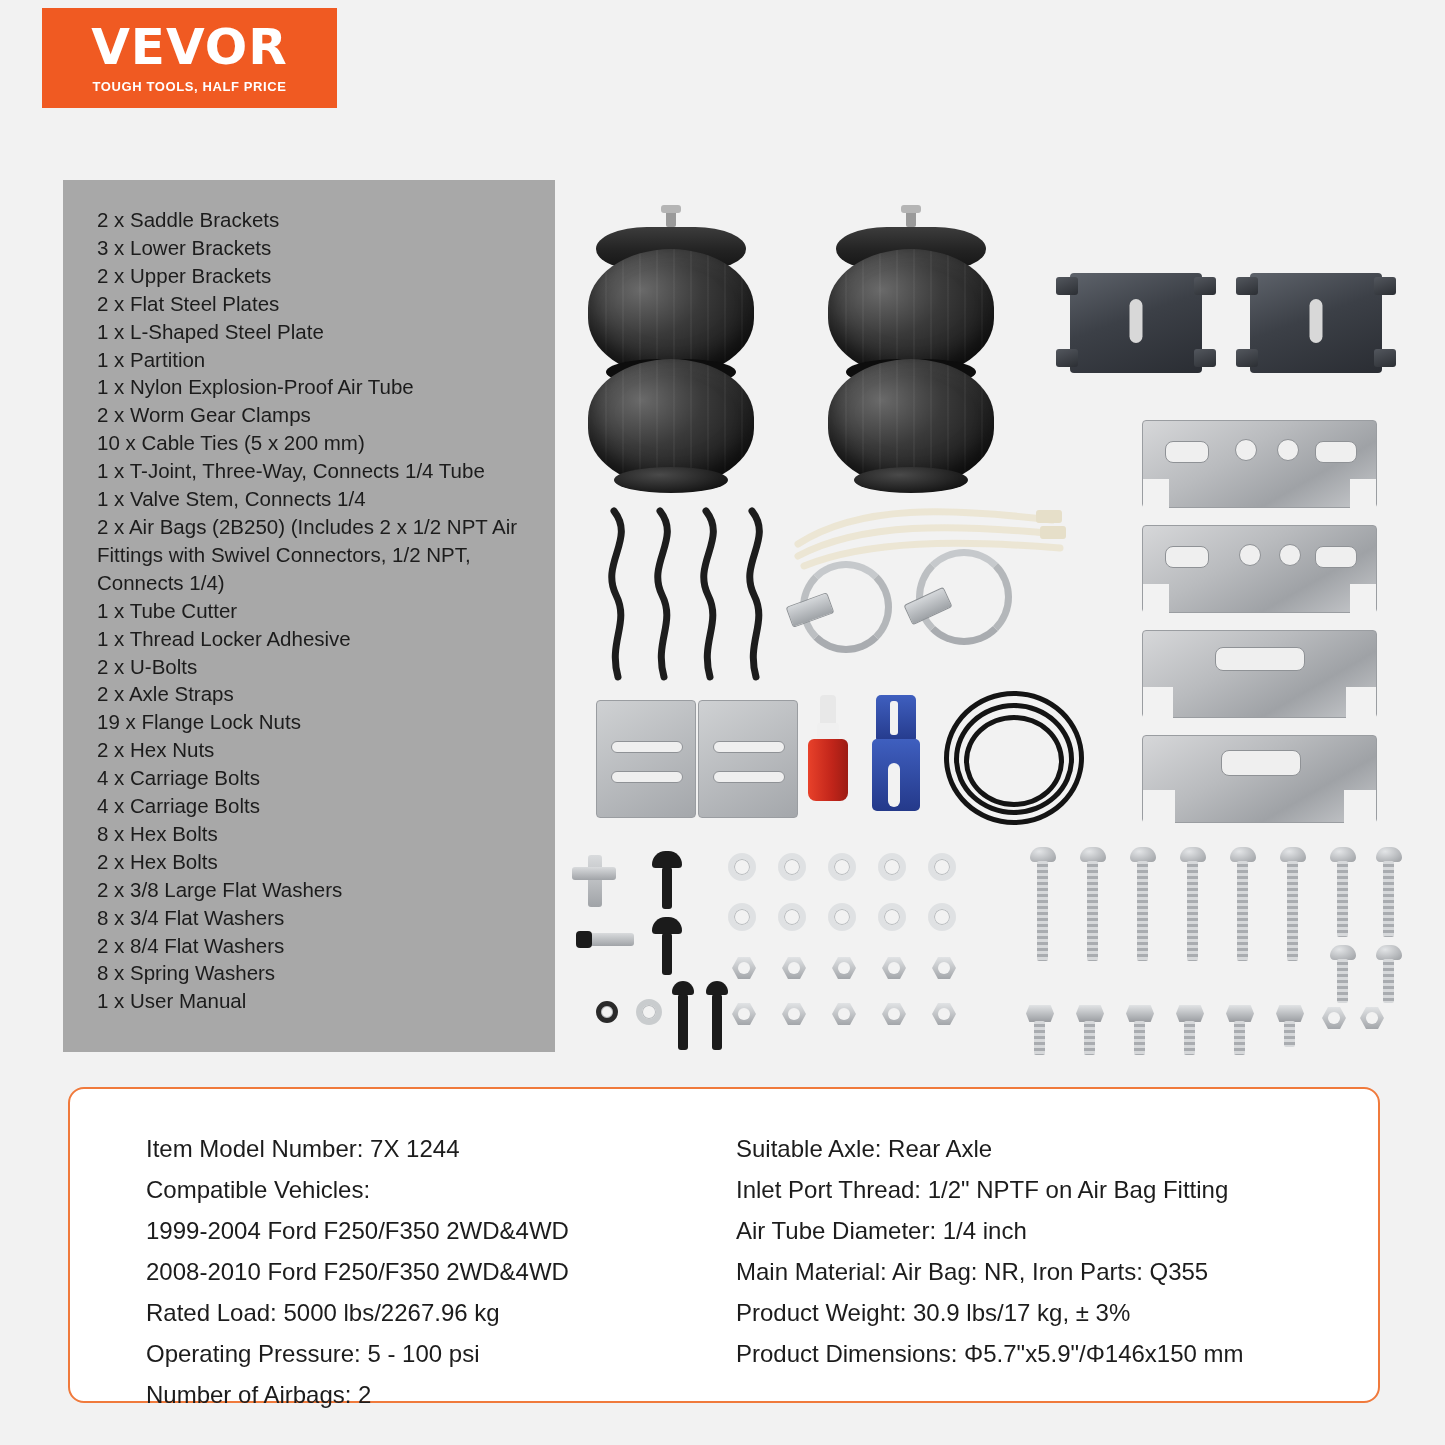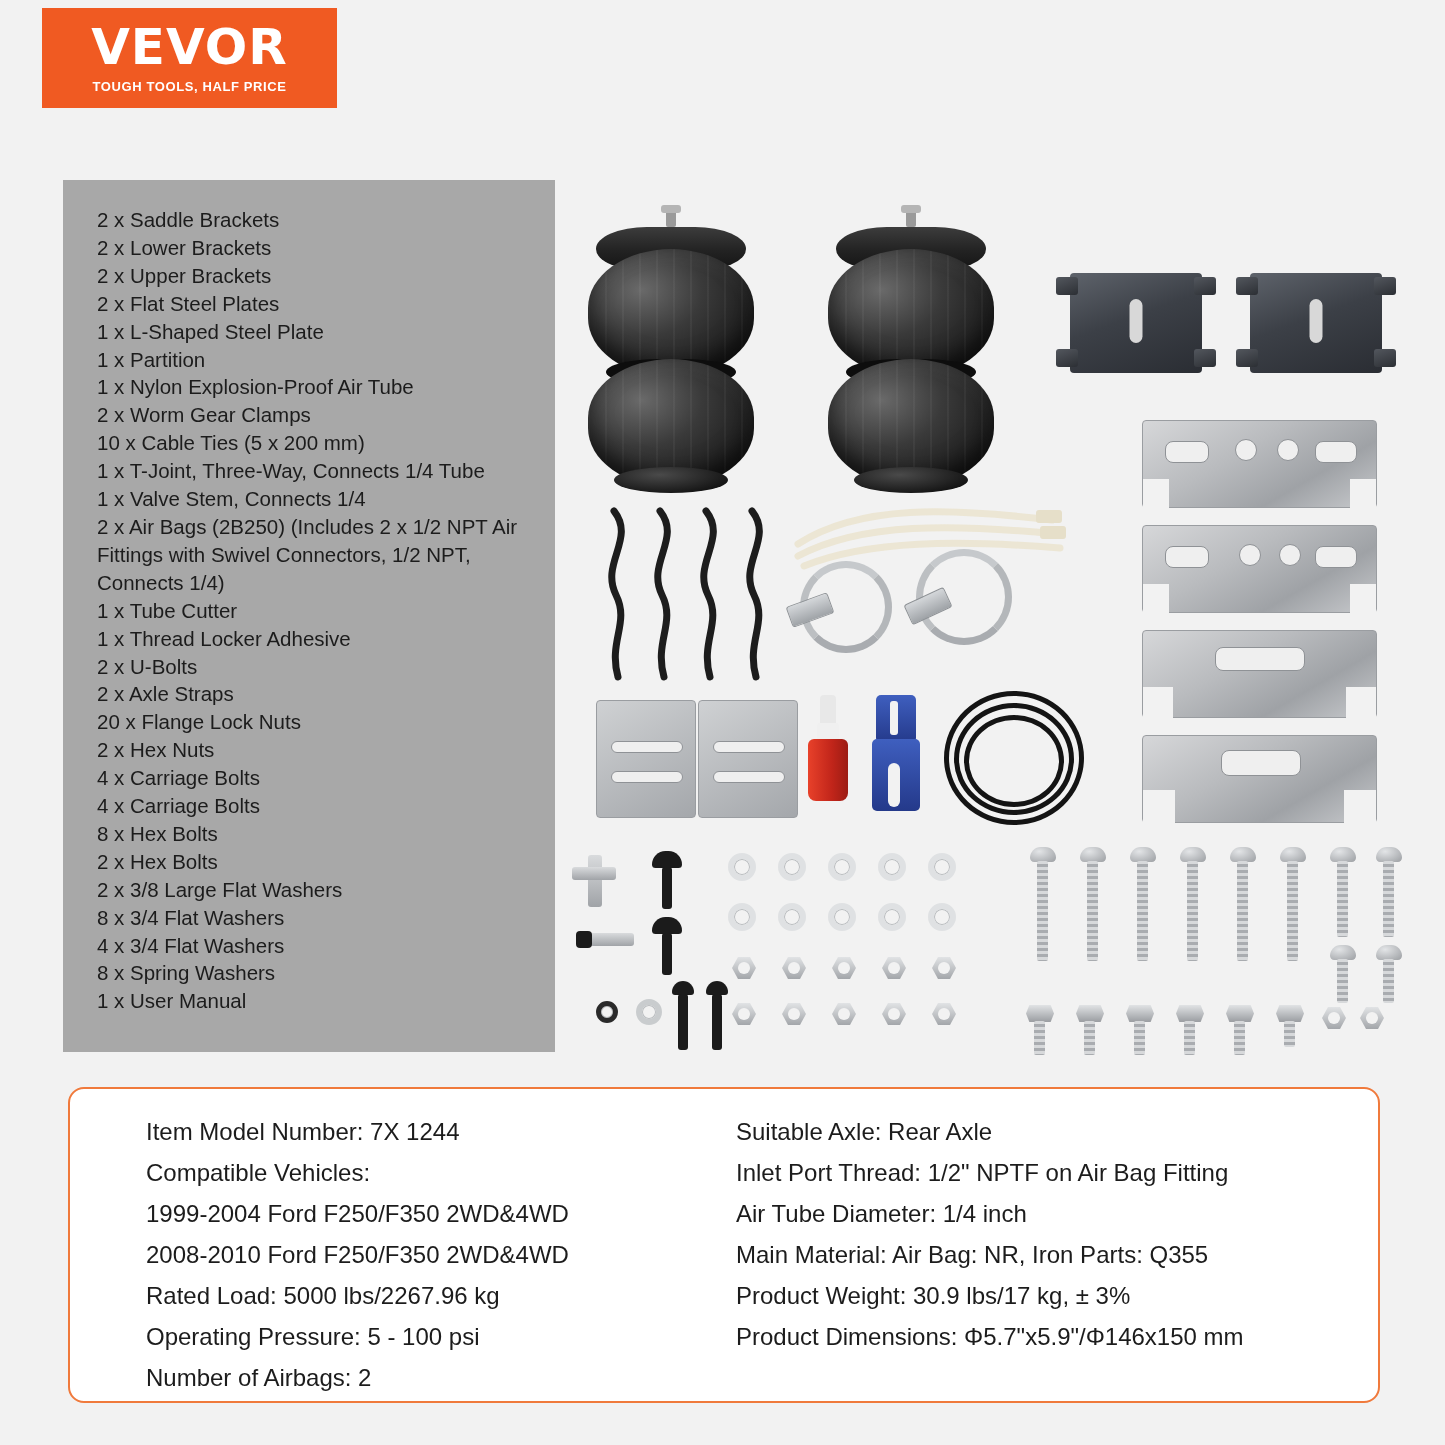--- a/index.html
+++ b/index.html
@@ -191,65 +191,65 @@
   
   .spec-panel {
     position: absolute;
     left: 68px; top: 1087px;
     width: 1312px; height: 316px;
     border: 2px solid #f07a3c;
     border-radius: 16px;
     background: #ffffff;
     display: flex;
   }
-  .spec-col { padding-top: 22px; }
+  .spec-col { padding-top: 39px; }
   .spec-col.left { width: 600px; padding-left: 76px; }
   .spec-col.right { width: 700px; padding-left: 66px; }
   .spec-line {
     font-size: 24px;
     color: #1c1c1c;
     line-height: 41px;
     white-space: nowrap;
     font-family: "Liberation Sans", sans-serif;
   }
 </style>
 </head>
 <body>
 
 <div class="logo-box">
   <div class="logo-word">VEVOR</div>
   <div class="logo-tag">TOUGH TOOLS, HALF PRICE</div>
 </div>
 
 <div class="parts-panel">
   <div class="line">2 x Saddle Brackets</div>
-  <div class="line">2 x Lower Brackets</div>
+  <div class="line">3 x Lower Brackets</div>
   <div class="line">2 x Upper Brackets</div>
   <div class="line">2 x Flat Steel Plates</div>
   <div class="line">1 x L-Shaped Steel Plate</div>
   <div class="line">1 x Partition</div>
   <div class="line">1 x Nylon Explosion-Proof Air Tube</div>
   <div class="line">2 x Worm Gear Clamps</div>
   <div class="line">10 x Cable Ties (5 x 200 mm)</div>
   <div class="line">1 x T-Joint, Three-Way, Connects 1/4 Tube</div>
   <div class="line">1 x Valve Stem, Connects 1/4</div>
   <div class="line">2 x Air Bags (2B250) (Includes 2 x 1/2 NPT Air Fittings with Swivel Connectors, 1/2 NPT, Connects 1/4)</div>
   <div class="line">1 x Tube Cutter</div>
   <div class="line">1 x Thread Locker Adhesive</div>
   <div class="line">2 x U-Bolts</div>
   <div class="line">2 x Axle Straps</div>
-  <div class="line">20 x Flange Lock Nuts</div>
+  <div class="line">19 x Flange Lock Nuts</div>
   <div class="line">2 x Hex Nuts</div>
   <div class="line">4 x Carriage Bolts</div>
   <div class="line">4 x Carriage Bolts</div>
   <div class="line">8 x Hex Bolts</div>
   <div class="line">2 x Hex Bolts</div>
   <div class="line">2 x 3/8 Large Flat Washers</div>
   <div class="line">8 x 3/4 Flat Washers</div>
-  <div class="line">4 x 3/4 Flat Washers</div>
+  <div class="line">2 x 8/4 Flat Washers</div>
   <div class="line">8 x Spring Washers</div>
   <div class="line">1 x User Manual</div>
 </div>
 
 <div class="image-area">
 
   <div class="airbag" style="left:28px; top:52px; width:166px; height:260px;">
     <div class="ab-stem"></div>
     <div class="ab-top"></div>
     <div class="ab-lobe" style="top:22px;"></div>

